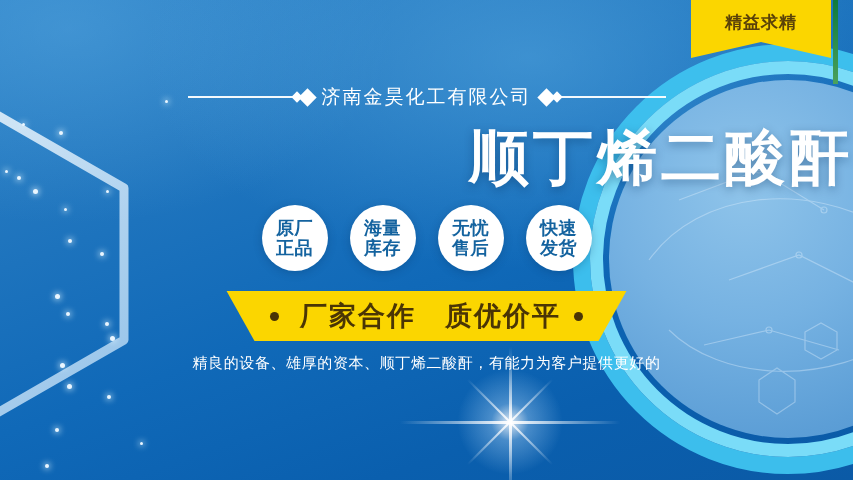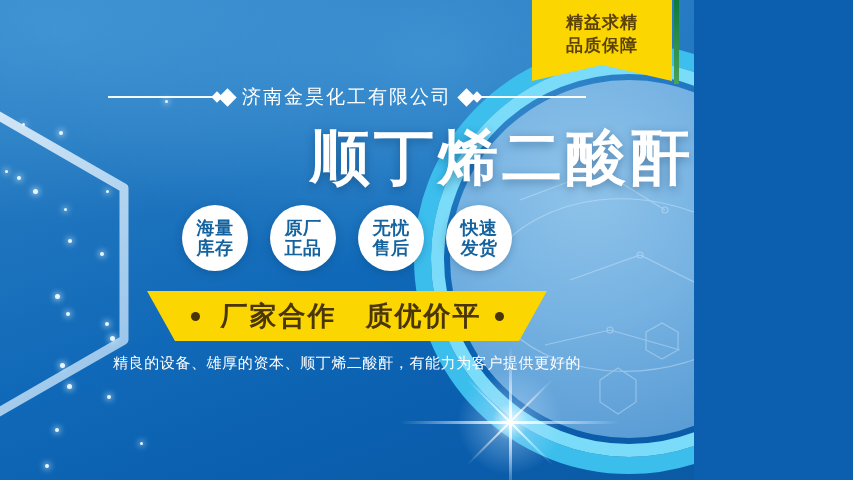--- a/index.html
+++ b/index.html
@@ -2,21 +2,21 @@
 <html><head>
 <meta charset="utf-8">
 <style>
   html, body {
     margin: 0;
     padding: 0;
     background: #0c5fae;
   }
   .banner {
     position: relative;
-    width: 694px;
+    width: 853px;
     height: 480px;
     overflow: hidden;
     font-family: "Liberation Sans", "DejaVu Sans", sans-serif;
     background:
       radial-gradient(ellipse 620px 340px at 62% 12%, rgba(86,168,224,0.55) 0%, rgba(86,168,224,0.0) 62%),
       radial-gradient(ellipse 500px 300px at 8% 6%, rgba(90,170,225,0.45) 0%, rgba(90,170,225,0) 65%),
       linear-gradient(160deg, #2f84c9 0%, #2277bf 26%, #1069b8 55%, #0a5fae 78%, #0b5aa6 100%);
   }
 
   
@@ -313,47 +313,46 @@
       <div class="ray v"></div>
       <div class="ray d1"></div>
       <div class="ray d2"></div>
     </div>
   </div>
 
   <div class="ribbon">
     <div class="ribbon-edge"></div>
     <div class="ribbon-body">
       <div class="ribbon-line">精益求精</div>
-      <div class="ribbon-line">品质保障</div>
     </div>
     <div class="ribbon-tail"></div>
   </div>
 
   <div class="content">
 
     <div class="company-row">
       <div class="rule"></div>
       <div class="dia small"></div>
       <div class="dia big"></div>
       <div class="company-name">济南金昊化工有限公司</div>
       <div class="dia big"></div>
       <div class="dia small"></div>
       <div class="rule"></div>
     </div>
 
     <div class="headline">顺丁烯二酸酐</div>
 
     <div class="badges">
       <div class="badge">
+        <span>原厂</span>
+        <span>正品</span>
+      </div>
+      <div class="badge">
         <span>海量</span>
         <span>库存</span>
-      </div>
-      <div class="badge">
-        <span>原厂</span>
-        <span>正品</span>
       </div>
       <div class="badge">
         <span>无忧</span>
         <span>售后</span>
       </div>
       <div class="badge">
         <span>快速</span>
         <span>发货</span>
       </div>
     </div>

